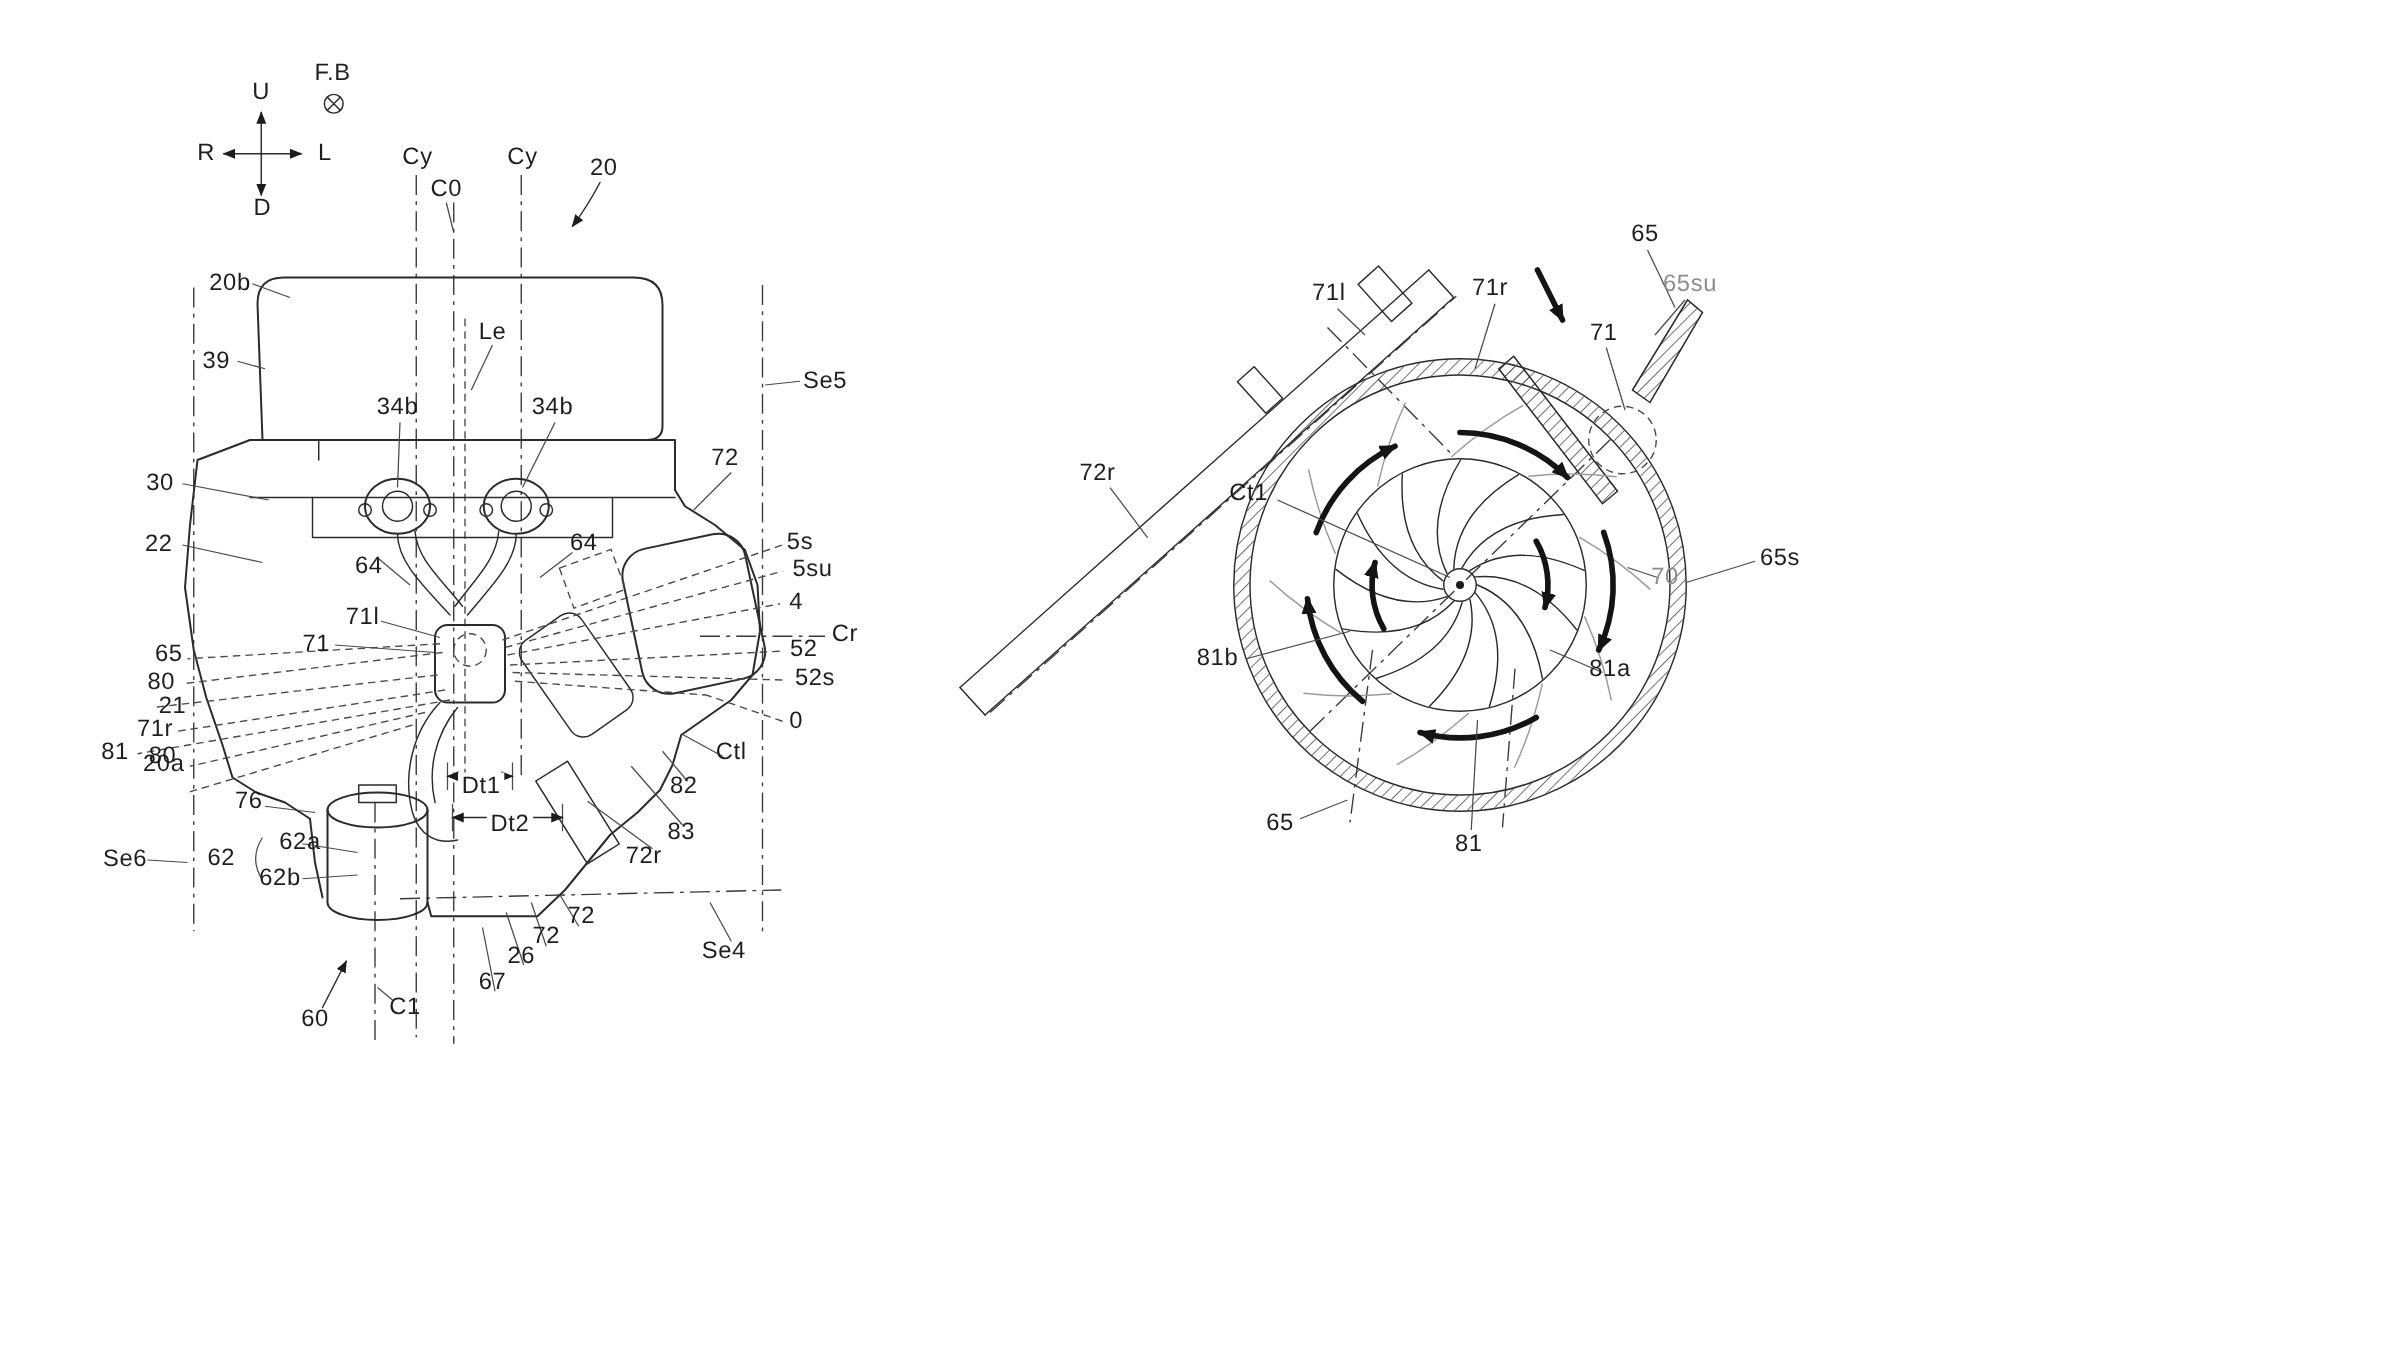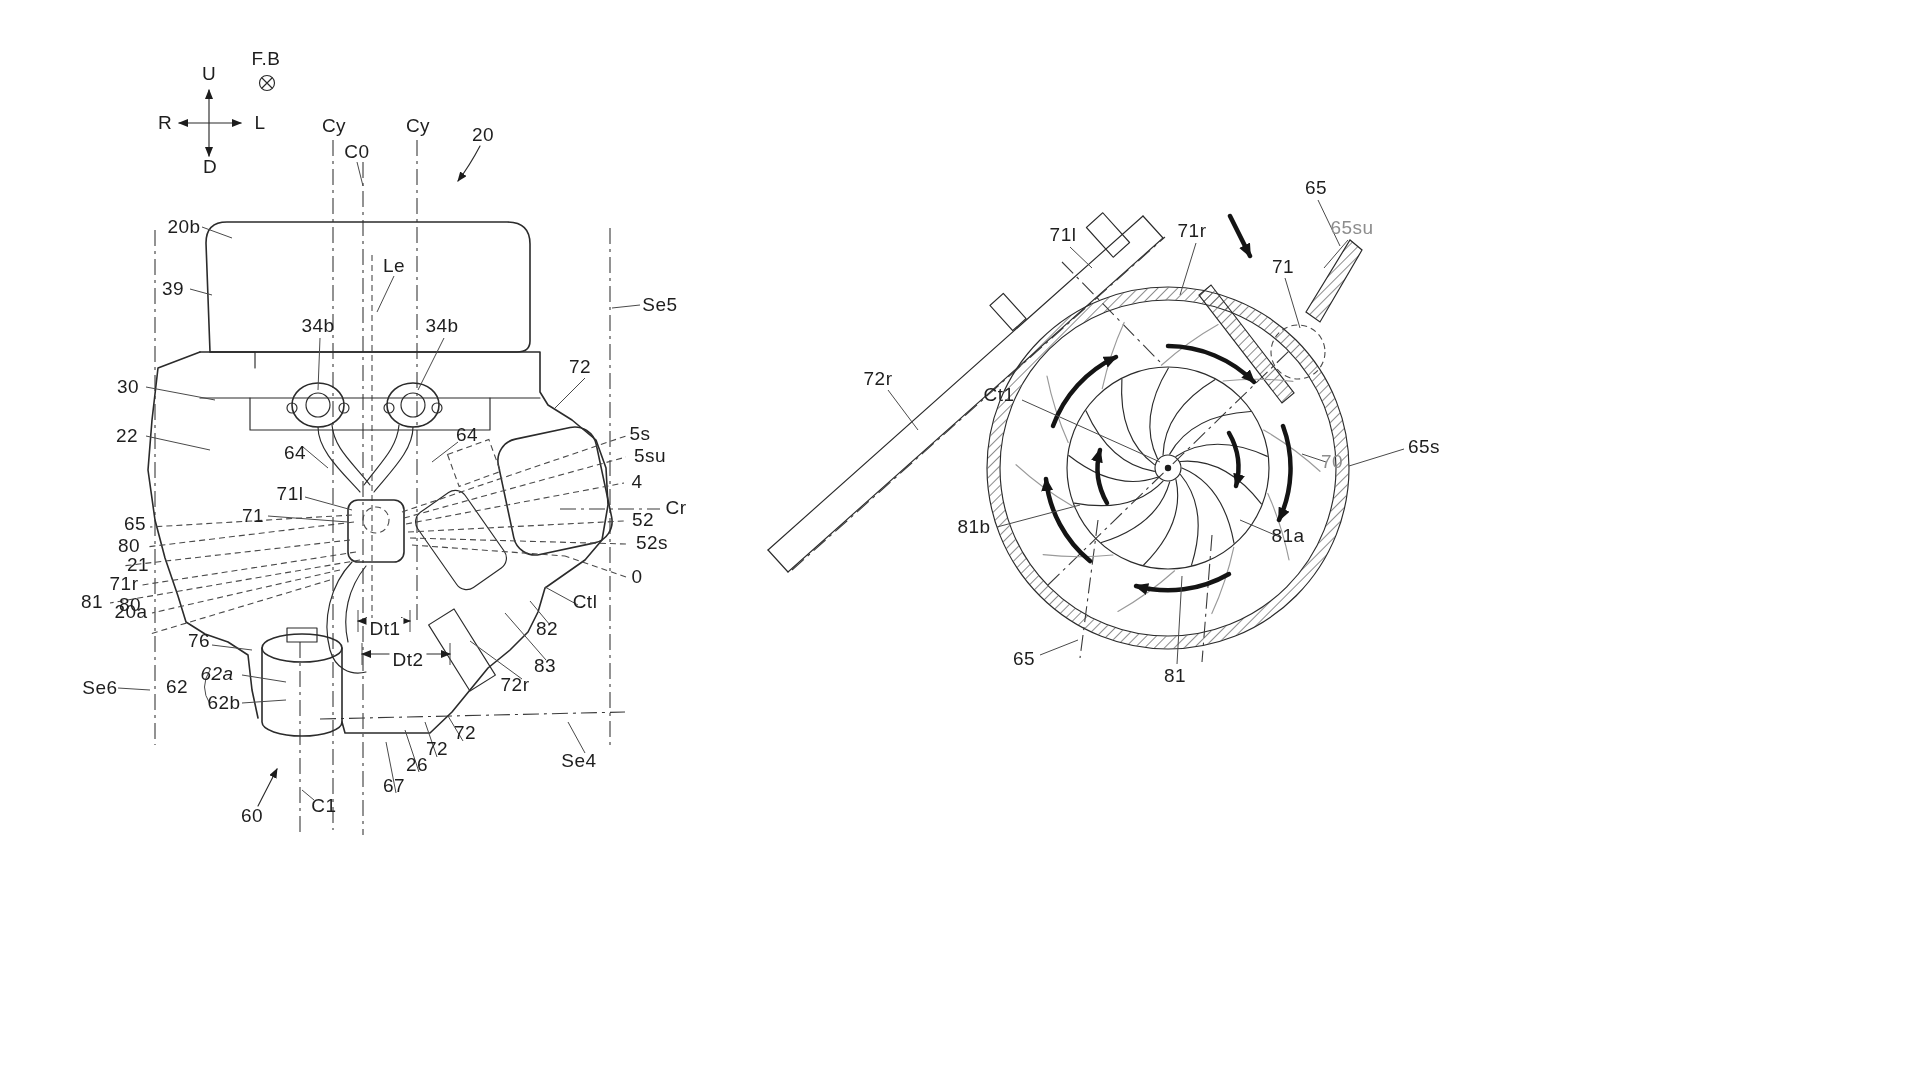--- a/index.html
+++ b/index.html
@@ -296,21 +296,21 @@
       <div class="lbl" style="left: 290px; top: 494px;">71l</div>
       <div class="lbl" style="left: 253px; top: 516px;">71</div>
       <div class="lbl" style="left: 585px; top: 602px;">Ctl</div>
       <div class="lbl bg" style="left: 385px; top: 629px;">Dt1</div>
       <div class="lbl bg" style="left: 408px; top: 660px;">Dt2</div>
       <div class="lbl" style="left: 547px; top: 629px;">82</div>
       <div class="lbl" style="left: 545px; top: 666px;">83</div>
       <div class="lbl" style="left: 515px; top: 685px;">72r</div>
       <div class="lbl" style="left: 100px; top: 688px;">Se6</div>
       <div class="lbl" style="left: 177px; top: 687px;">62</div>
-      <div class="lbl" style="left: 217px; top: 674px; font-style: italic;">62a</div>
+      <div class="lbl" style="left: 240px; top: 674px;">62a</div>
       <div class="lbl" style="left: 224px; top: 703px;">62b</div>
       <div class="lbl" style="left: 465px; top: 733px;">72</div>
       <div class="lbl" style="left: 437px; top: 749px;">72</div>
       <div class="lbl" style="left: 417px; top: 765px;">26</div>
       <div class="lbl" style="left: 394px; top: 786px;">67</div>
       <div class="lbl" style="left: 252px; top: 816px;">60</div>
       <div class="lbl" style="left: 324px; top: 806px;">C1</div>
       <div class="lbl" style="left: 579px; top: 761px;">Se4</div>
       <div class="lbl" style="left: 1063px; top: 235px;">71l</div>
       <div class="lbl" style="left: 1192px; top: 231px;">71r</div>

